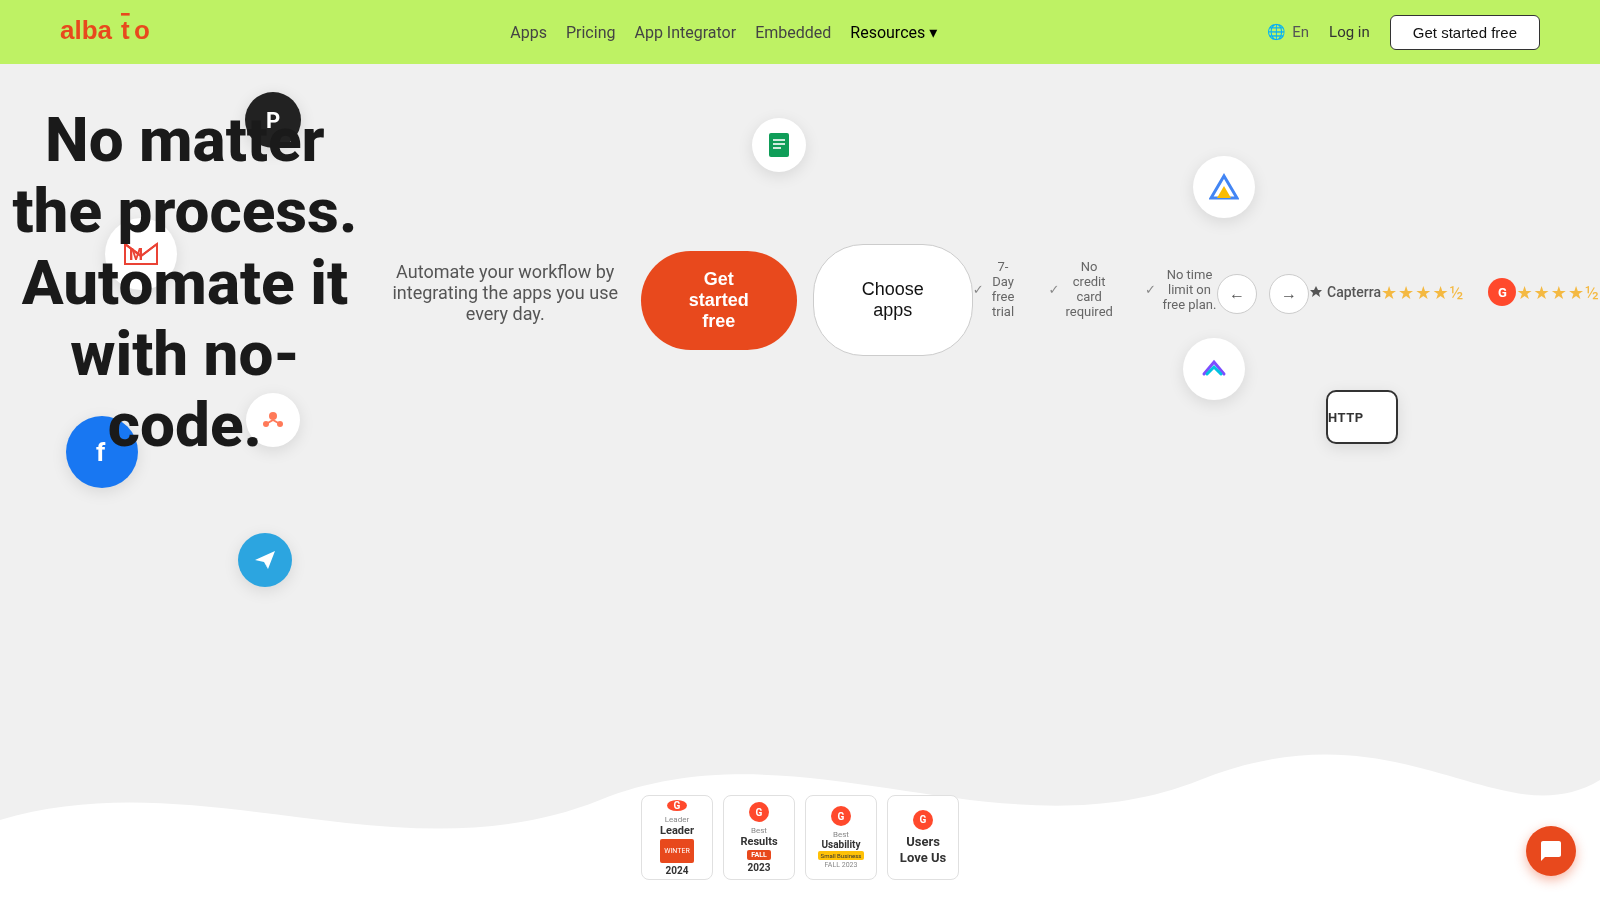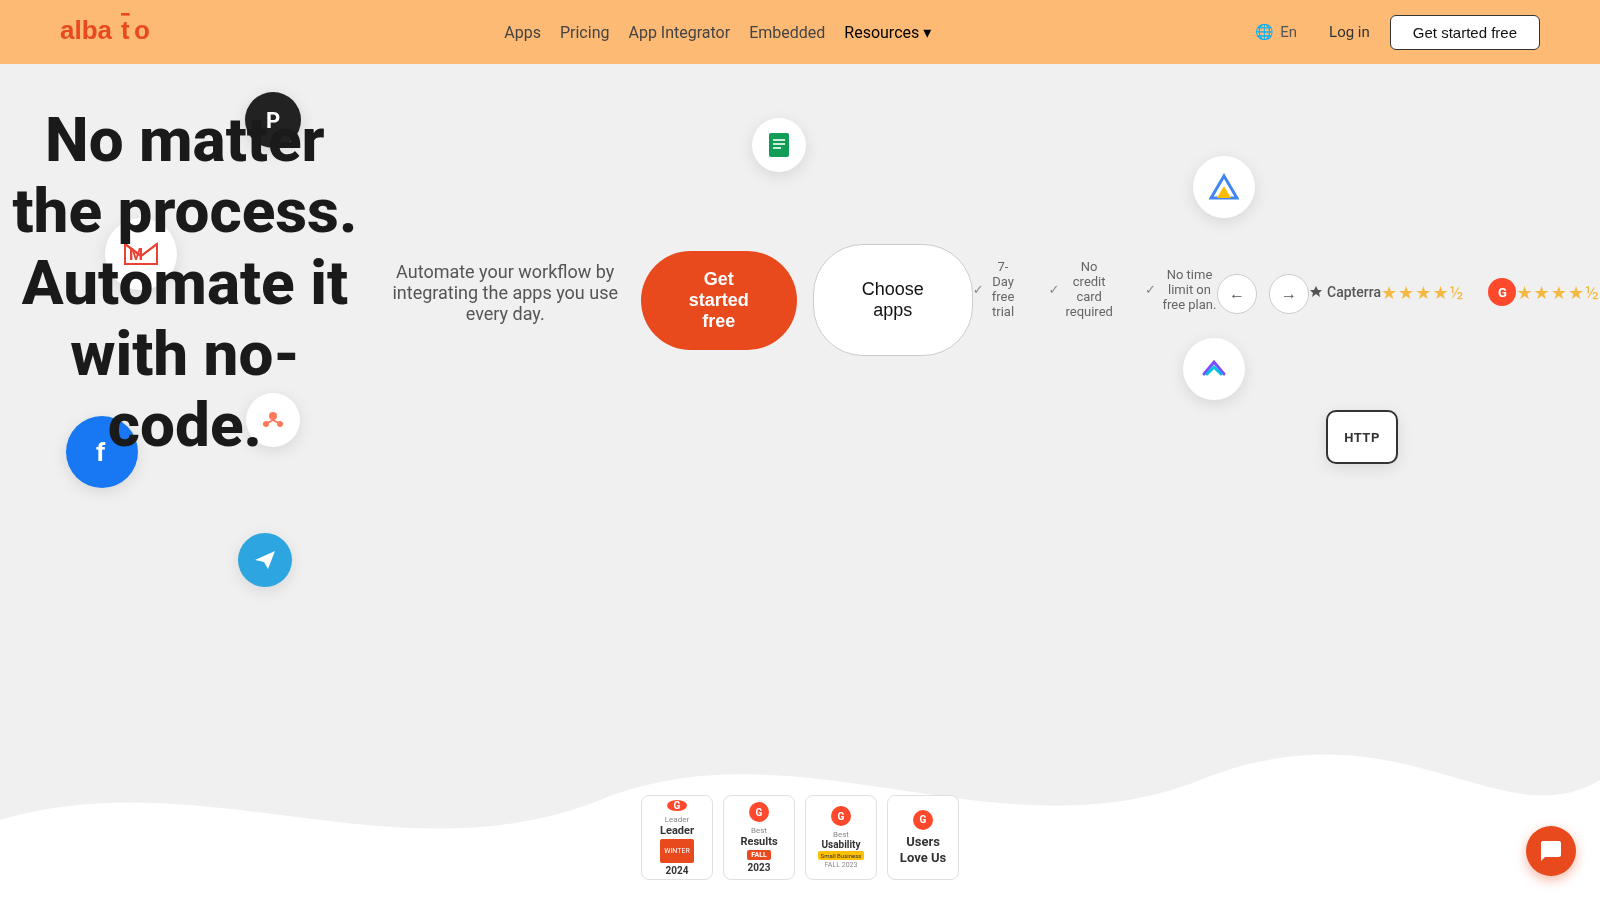--- a/index.html
+++ b/index.html
@@ -12,21 +12,21 @@
       position: relative;
     }
 
     
     nav {
       display: flex;
       align-items: center;
       justify-content: space-between;
       padding: 0 60px;
       height: 64px;
-      background: #fdba74;
+      background: #bef264;
       position: relative;
       z-index: 10;
     }
     .nav-links {
       display: flex;
       align-items: center;
       gap: 19px;
     }
     .nav-links a {
       text-decoration: none;
@@ -50,21 +50,20 @@
       gap: 6px;
       color: #555;
       font-size: 15px;
       cursor: pointer;
     }
     .nav-login {
       color: #333;
       font-size: 15px;
       text-decoration: none;
       cursor: pointer;
-      margin-left: 12px;
     }
     .nav-cta {
       border: 1.5px solid #333;
       background: white;
       color: #111;
       padding: 8px 22px;
       border-radius: 6px;
       font-size: 15px;
       font-weight: 500;
       cursor: pointer;
@@ -321,21 +320,21 @@
       <line x1="13" y1="13" x2="6" y2="17" stroke="#ff7a59" stroke-width="2"></line>
     </svg>
   </div>
 
   <div style="position:absolute;top:416px;left:66px;width:72px;height:72px;background:#1877F2;border-radius:50%;display:flex;align-items:center;justify-content:center;box-shadow:0 4px 16px rgba(0,0,0,0.1);">
     <svg width="32" height="32" viewBox="0 0 32 32">
       <text x="10" y="25" font-size="26" font-weight="700" fill="white">f</text>
     </svg>
   </div>
 
-  <div style="position:absolute;top:410px;left:1326px;width:72px;height:54px;background:white;border-radius:10px;display:flex;align-items:center;justify-content:center;box-shadow:0 4px 16px rgba(0,0,0,0.1);border:2px solid #333;">
+  <div style="position:absolute;top:390px;left:1326px;width:72px;height:54px;background:white;border-radius:10px;display:flex;align-items:center;box-shadow:0 4px 16px rgba(0,0,0,0.1);border:2px solid #333;">
     <span style="font-size:13px;font-weight:700;color:#333;letter-spacing:0.5px;">HTTP</span>
   </div>
 
   <div style="position:absolute;top:533px;left:238px;width:54px;height:54px;background:#2CA5E0;border-radius:50%;display:flex;align-items:center;justify-content:center;box-shadow:0 4px 16px rgba(0,0,0,0.1);">
     <svg width="26" height="26" viewBox="0 0 26 26">
       <path d="M3 13L23 4L16 22L12 15L3 13Z" fill="white"></path>
       <path d="M12 15L15 19L16 22L13 16" fill="#b3e4f7"></path>
     </svg>
   </div>
 </div>

